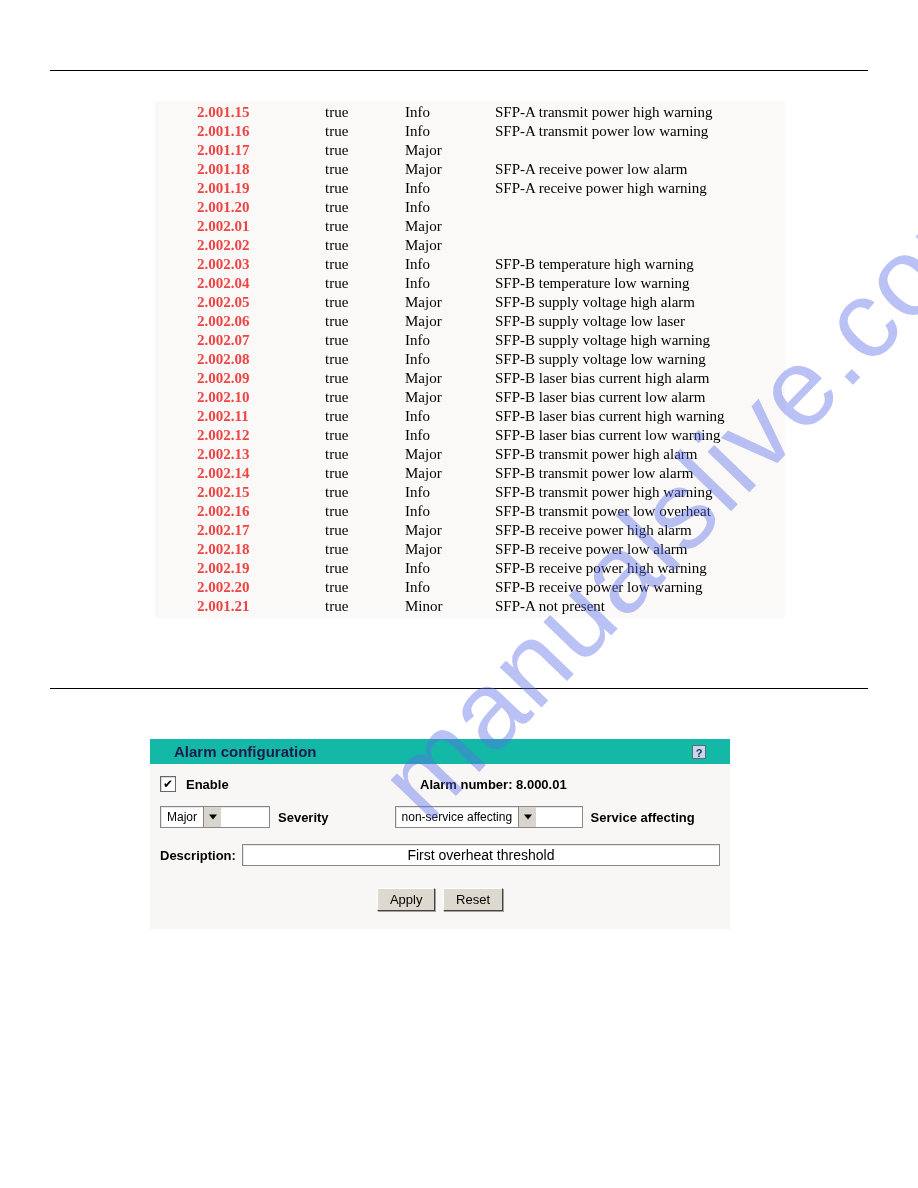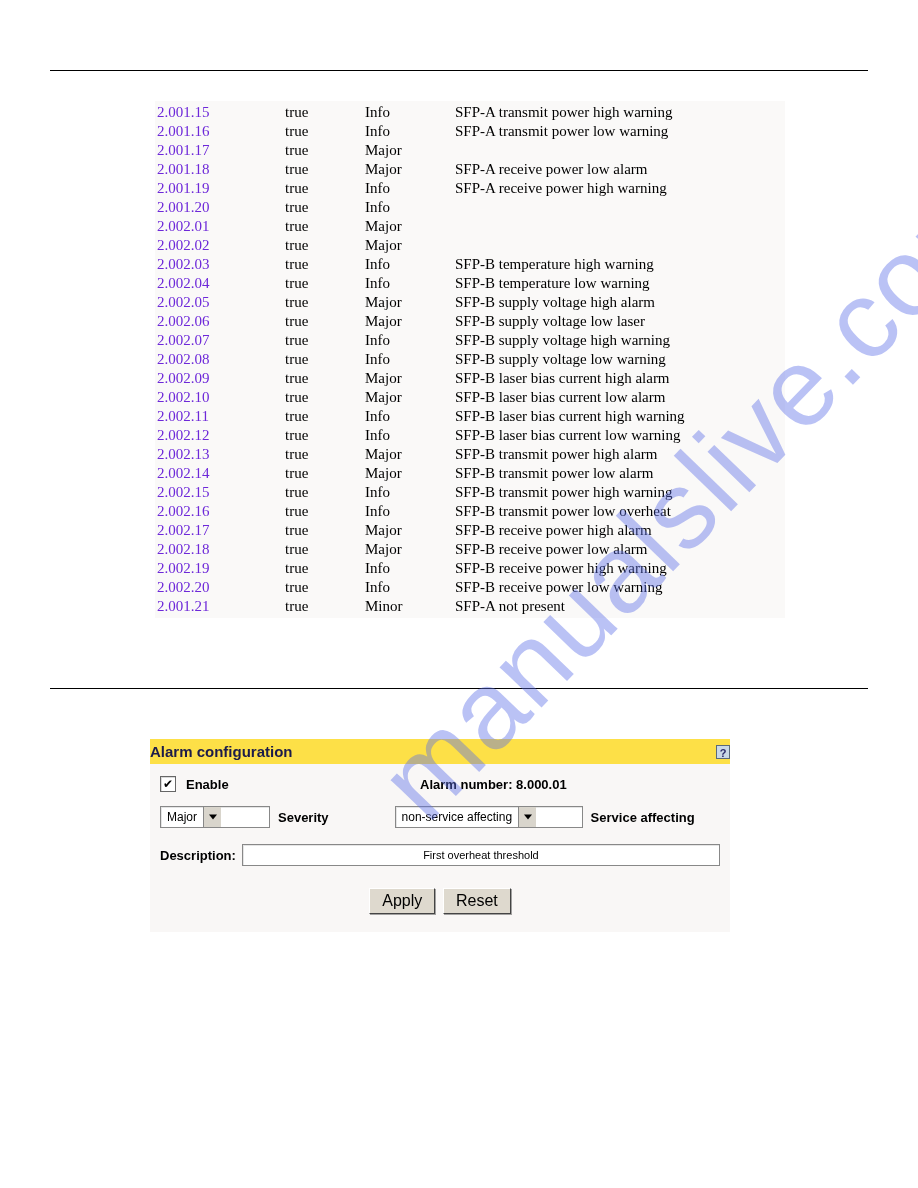--- a/index.html
+++ b/index.html
@@ -31,40 +31,41 @@
     background: #faf9f8;
     width: 630px;
     padding: 2px 0;
   }
   .alarm-row {
     display: flex;
     padding: 1px 0;
   }
   .col-id {
     width: 130px;
-    font-weight: normal;
-    color: #6d28d9;
+    font-weight: bold;
+    color: #ef4444;
     padding-left: 2px;
+    margin-left: 40px;
   }
   .col-enable { width: 80px; }
   .col-sev    { width: 90px; }
   .col-name   { flex: 1; padding-right: 4px; }
   .panel {
     margin-left: 100px;
     width: 580px;
     background: #f9f7f6;
     font-family: Verdana, Geneva, sans-serif;
     font-size: 13px;
   }
   .panel-header {
-    background: #fde047;
+    background: #14b8a6;
     color: #1c1c4a;
     font-weight: bold;
     font-size: 15px;
-    padding: 4px 0;
+    padding: 4px 24px;
     display: flex;
     justify-content: space-between;
     align-items: center;
   }
   .help-icon {
     background: #c9d8e6;
     border: 1px solid #5a6a7a;
     width: 14px; height: 14px;
     font-size: 11px;
     text-align: center;
@@ -105,38 +106,38 @@
   .sel-sa  { width: 188px; margin-left: 40px; }
   .lbl-bold { font-weight: bold; margin: 0 8px; }
   .row3 { display: flex; align-items: center; margin-bottom: 22px; text-align: center; }
   .desc-input {
     flex: 1 1 auto;
     height: 22px;
     border: 1px solid #888;
     background: #fff;
     padding: 0 4px;
     font-family: Verdana, Geneva, sans-serif;
-    font-size: 11px;
+    font-size: 14px;
     line-height: 20px;
     margin-left: 6px;
     box-shadow: inset 1px 1px 0 rgba(0,0,0,.1);
     width: 356px;
   }
   .btn-row { text-align: center; }
   .button {
     display: inline-block;
     background: #ded9ce;
     border: 1px solid #444;
     border-top-color: #fff;
     border-left-color: #fff;
     border-bottom-color: #444;
     border-right-color: #444;
     padding: 3px 12px;
     font-family: Verdana, Geneva, sans-serif;
-    font-size: 16px;
+    font-size: 13px;
     margin: 0 2px;
     box-shadow: 1px 1px 0 rgba(0,0,0,.35);
   }
   .watermark {
     position: absolute;
     left: 270px;
     top: 430px;
     font-family: Arial, Helvetica, sans-serif;
     font-size: 110px;
     color: rgba(90,110,230,.42);

